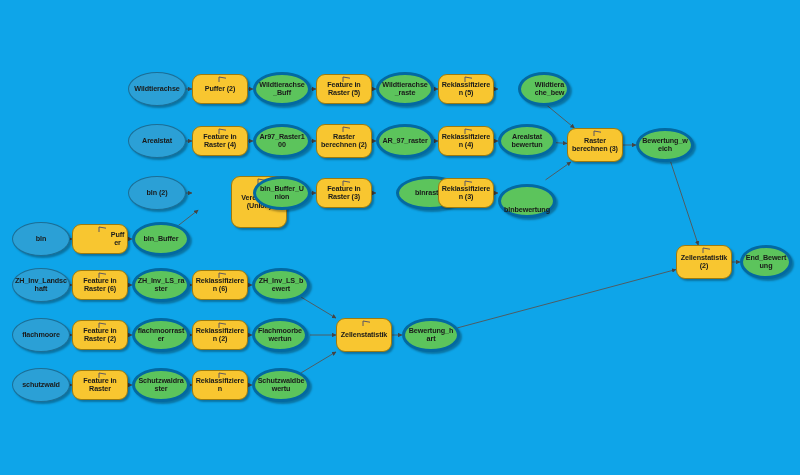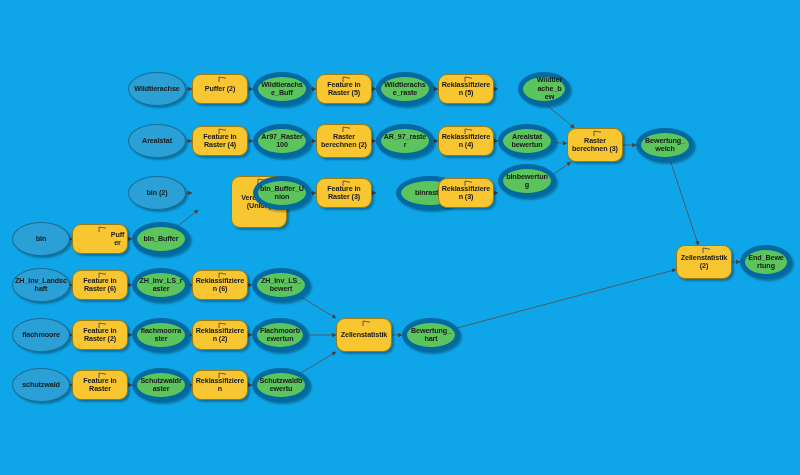--- a/index.html
+++ b/index.html
@@ -39,21 +39,21 @@
   }
   .node.input {
     border-radius: 50%;
     background: #2ba0d6;
     border: 1px solid #1b6e96;
     box-shadow: 2px 2px 2px rgba(0,0,0,0.30);
   }
   .node.derived {
     border-radius: 50%;
     background: #5cc45c;
-    border: 5px solid #0369a1;
+    border: 3px solid #0369a1;
     box-shadow: 2px 2px 2px rgba(0,0,0,0.30);
   }
   .node.tool {
     border-radius: 9px;
     background: #f8c630;
     border: 1px solid #9b7a10;
     box-shadow: 2px 2px 2px rgba(0,0,0,0.30);
   }
   .node .lbl {
     display: block;
@@ -207,21 +207,21 @@
       </div>
       <div class="node derived" id="node-n19" style="left: 396px; top: 176px; width: 68px; height: 34px;">
         <span class="lbl">blnraster</span>
       </div>
       <div class="node tool" id="node-n20" style="left: 438px; top: 178px; width: 56px; height: 30px;">
         <span class="lbl">Reklassifizieren (3)</span>
         <svg class="tool-flag" viewBox="0 0 11 6">
           <path d="M2 6 L2 1 L9 2.2" fill="none" stroke="#4a4a6a" stroke-width="0.9"></path>
         </svg>
       </div>
-      <div class="node derived" id="node-n21" style="left: 498px; top: 164px; width: 58px; height: 34px;">
+      <div class="node derived" id="node-n21" style="left: 498px; top: 184px; width: 58px; height: 34px; align-items: flex-end;">
         <span class="lbl">blnbewertung</span>
       </div>
       <div class="node tool" id="node-n22" style="left: 567px; top: 128px; width: 56px; height: 34px;">
         <span class="lbl">Raster berechnen (3)</span>
         <svg class="tool-flag" viewBox="0 0 11 6">
           <path d="M2 6 L2 1 L9 2.2" fill="none" stroke="#4a4a6a" stroke-width="0.9"></path>
         </svg>
       </div>
       <div class="node derived" id="node-n23" style="left: 636px; top: 128px; width: 58px; height: 34px;">
         <span class="lbl">Bewertung_weich</span>

